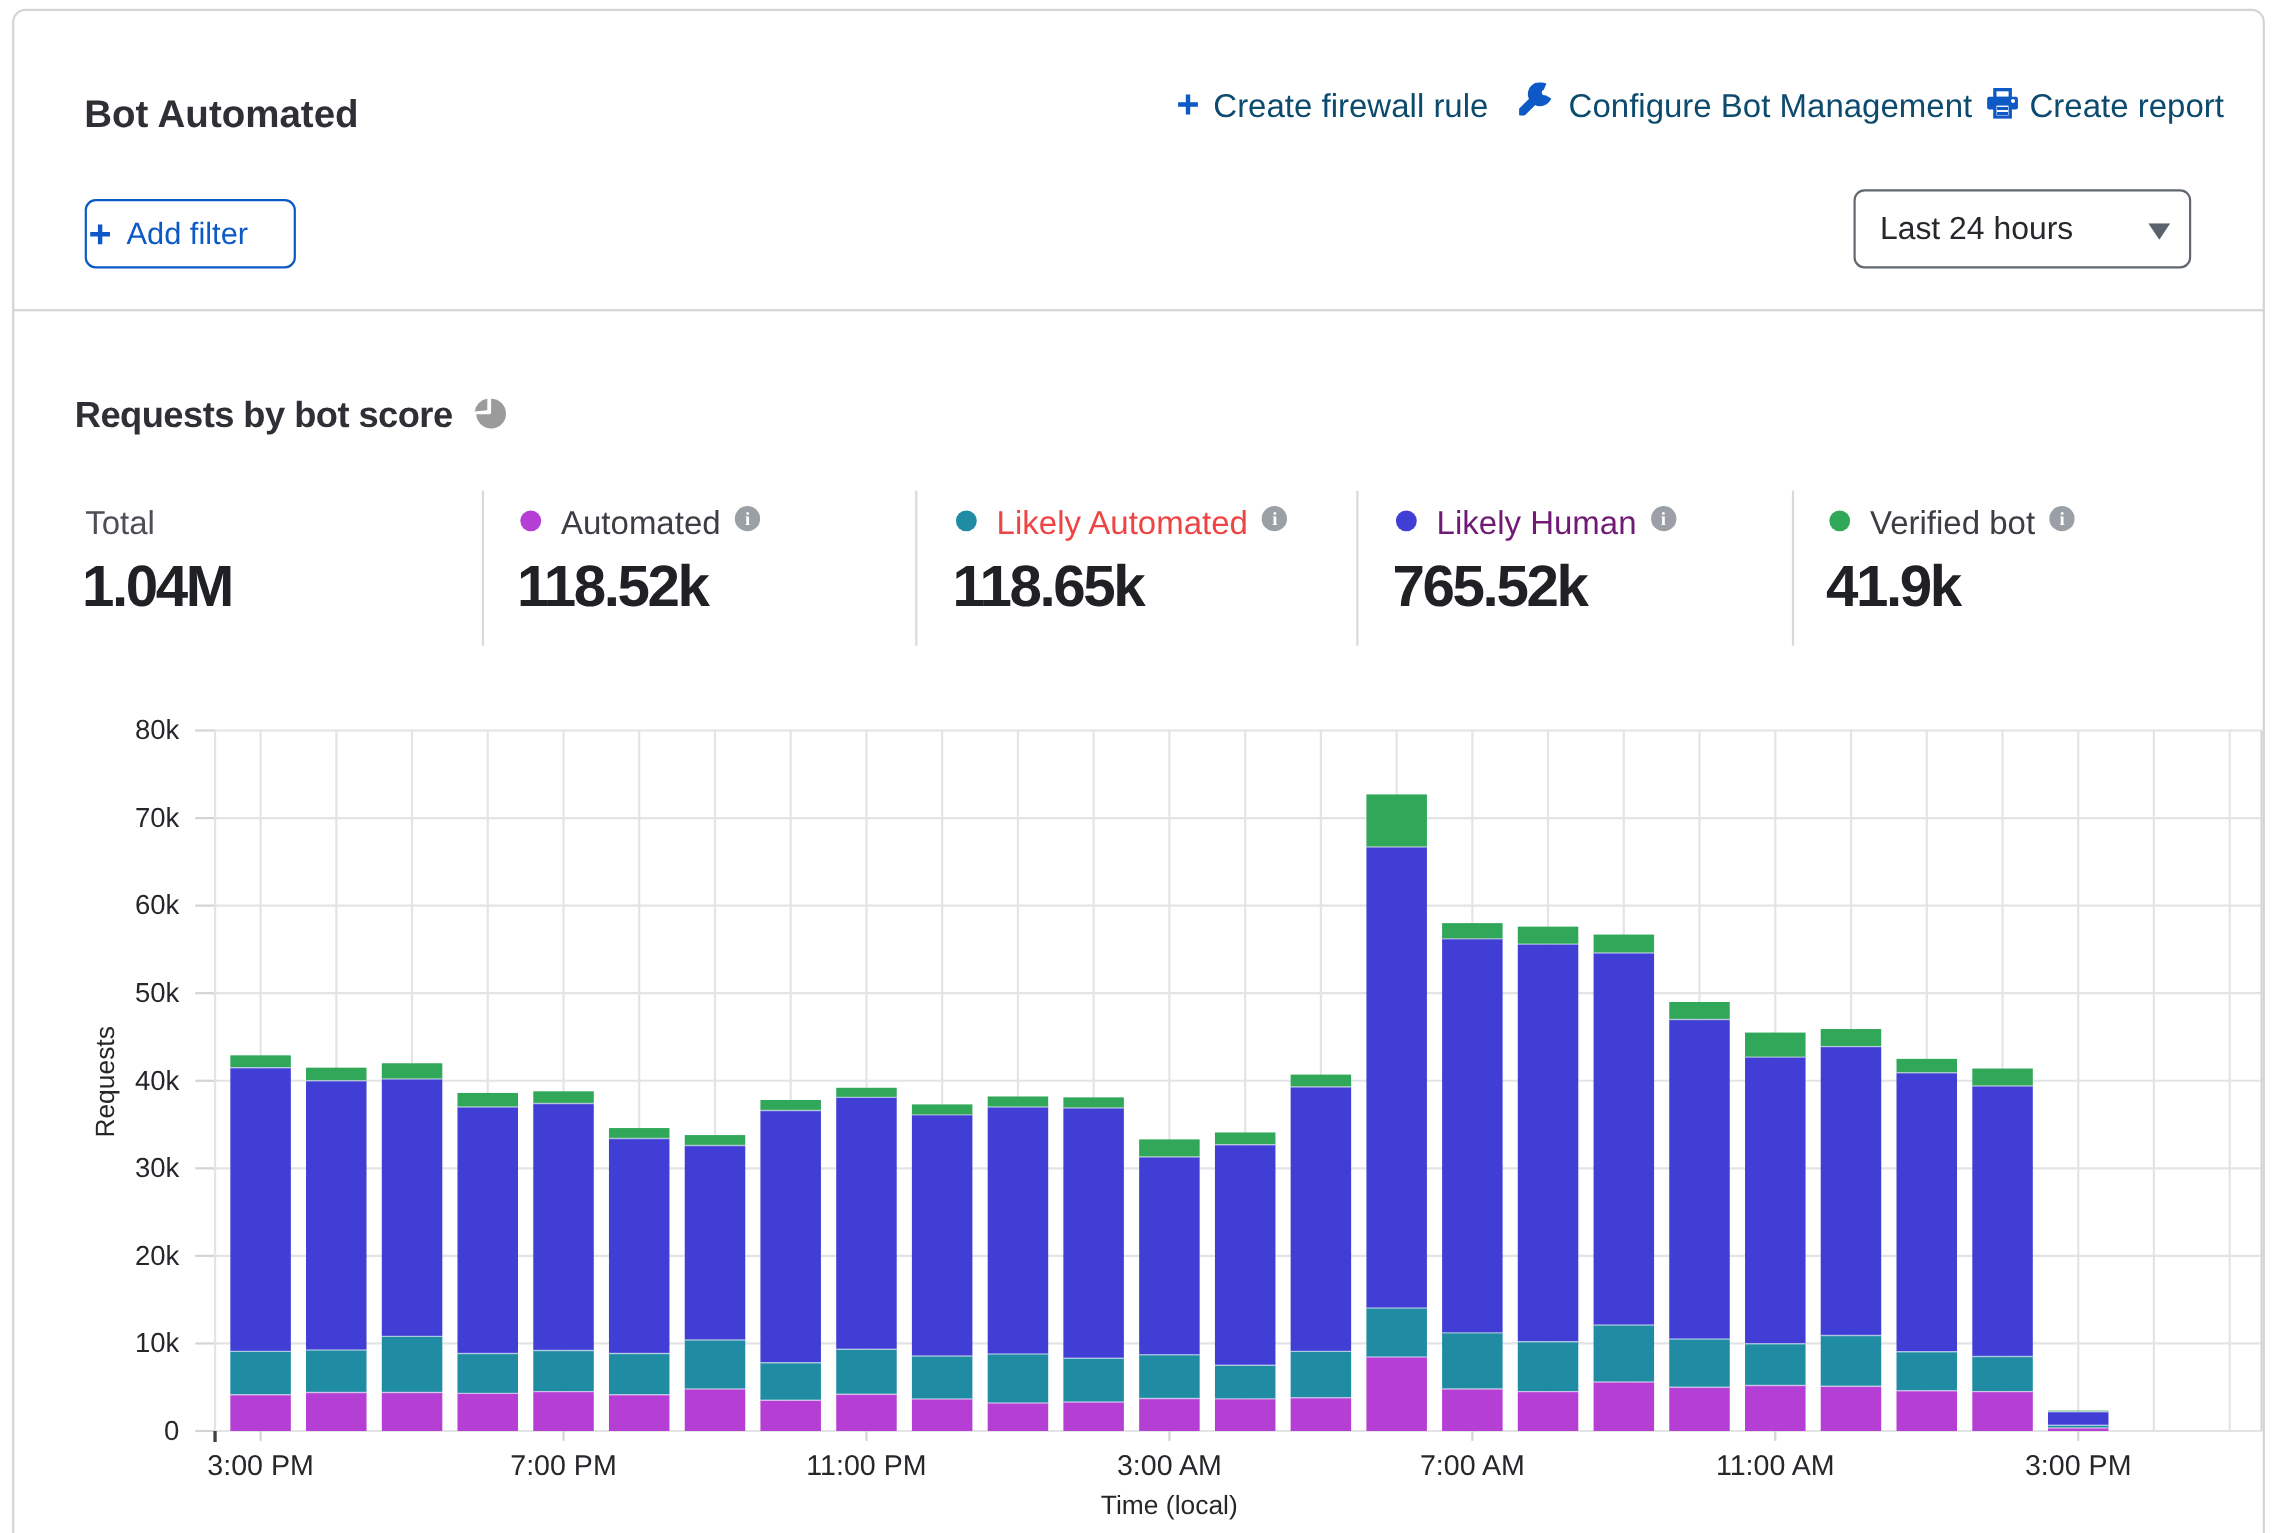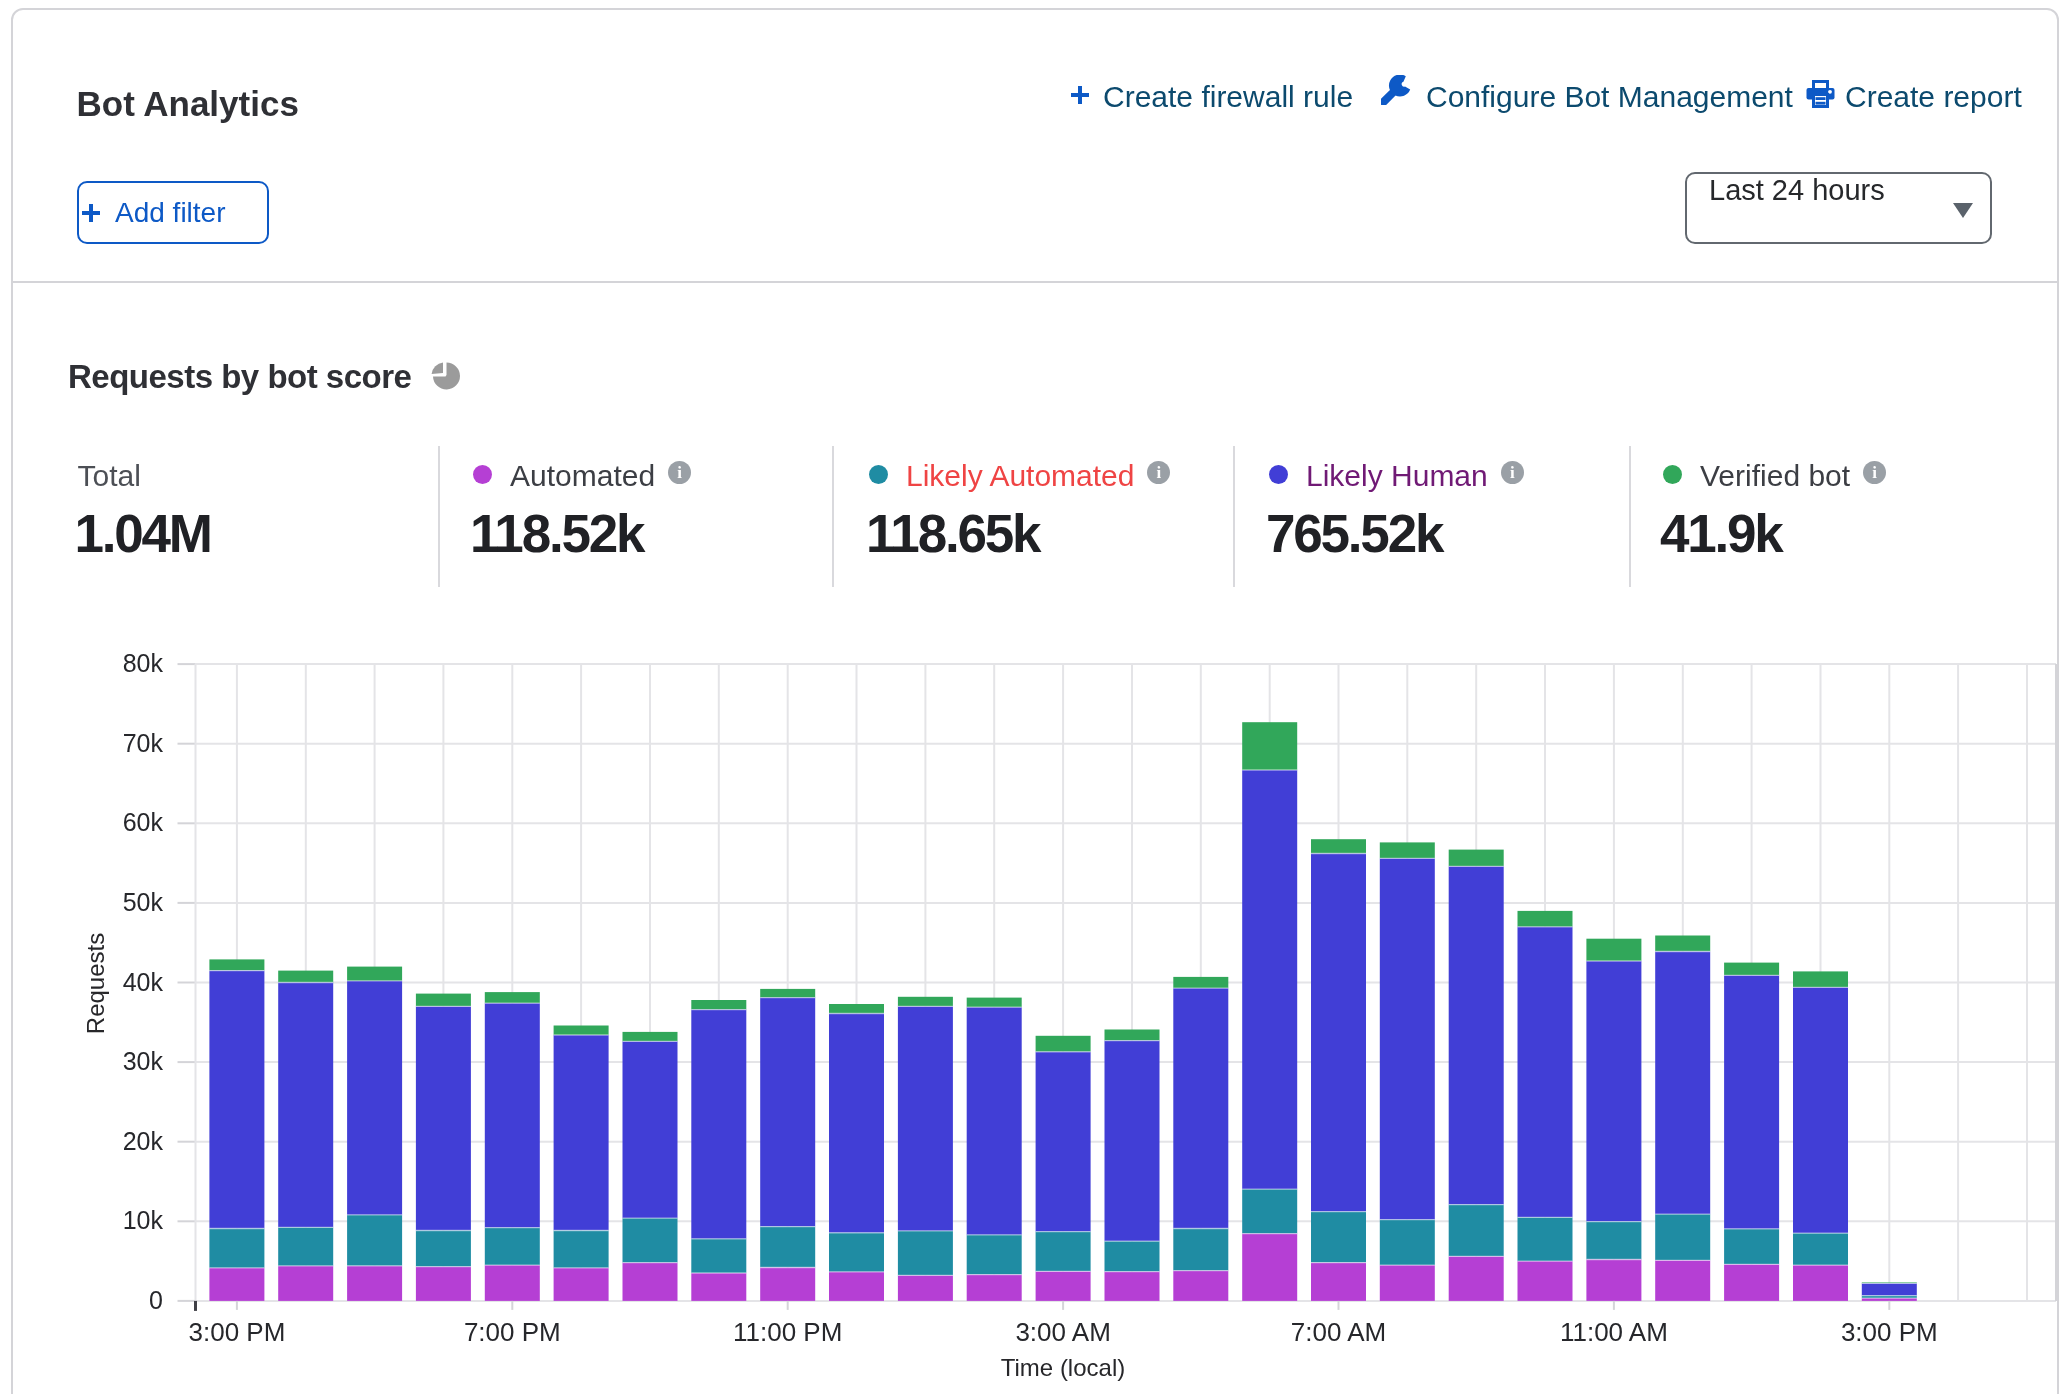--- a/index.html
+++ b/index.html
@@ -16,31 +16,31 @@
   .h2 { position:absolute; left:68px; top:358px; font-size:33px; font-weight:700; color:#2f3035; letter-spacing:-0.5px; }
   .stat-label { font-size:30px; color:#4c4f55; }
   .stat-value { font-size:53px; font-weight:700; color:#202125; letter-spacing:-2.2px; }
   .dot { display:inline-block; width:19px; height:19px; border-radius:50%; vertical-align:middle; position:relative; top:-7px; }
   .vdiv { position:absolute; top:446px; height:141px; width:2px; background:#d9d9dd; }
   .btn-filter { position:absolute; left:77px; top:181px; width:192px; height:63px;
     border:2.5px solid #0d59c6; border-radius:10px; color:#0d59c6; font-size:28px;
     display:flex; align-items:center; background:#fff; }
   .select { position:absolute; left:1685px; top:172px; width:307px; height:72px;
     border:2px solid #62686f; border-radius:10px; background:#fff;
-    display:flex; font-size:29px; color:#26282b; }
+    display:flex; align-items:center; font-size:29px; color:#26282b; }
   .info { display:inline-block; width:23px; height:23px; border-radius:50%; background:#9aa0a6;
     color:#fff; font-size:17px; font-weight:700; text-align:center; line-height:23px;
     vertical-align:middle; font-family:"Liberation Serif",serif; position:relative; top:-9px; }
 </style>
 </head>
 <body>
 <div class="card"></div>
 <div class="divider"></div>
 
-<h1 class="title">Bot Analytics</h1>
+<h1 class="title">Bot Automated</h1>
 
 <div class="abs" style="left:1069px;top:80px">
   <svg width="22" height="22" viewBox="0 0 22 22" style="margin-top:4px">
       <path d="M11 2v18M2 11h18" stroke="#0d59c6" stroke-width="4"></path>
     </svg>
 </div>
 <div class="abs link" style="left:1103px;top:80px">Create firewall rule</div>
 <div class="abs" style="left:1381px;top:75px">
   <svg width="30" height="30" viewBox="0 0 30 30">
     <rect x="-4" y="8" width="8" height="19" rx="3" transform="translate(19 10.5) rotate(45)" fill="#0d59c6"></rect>

